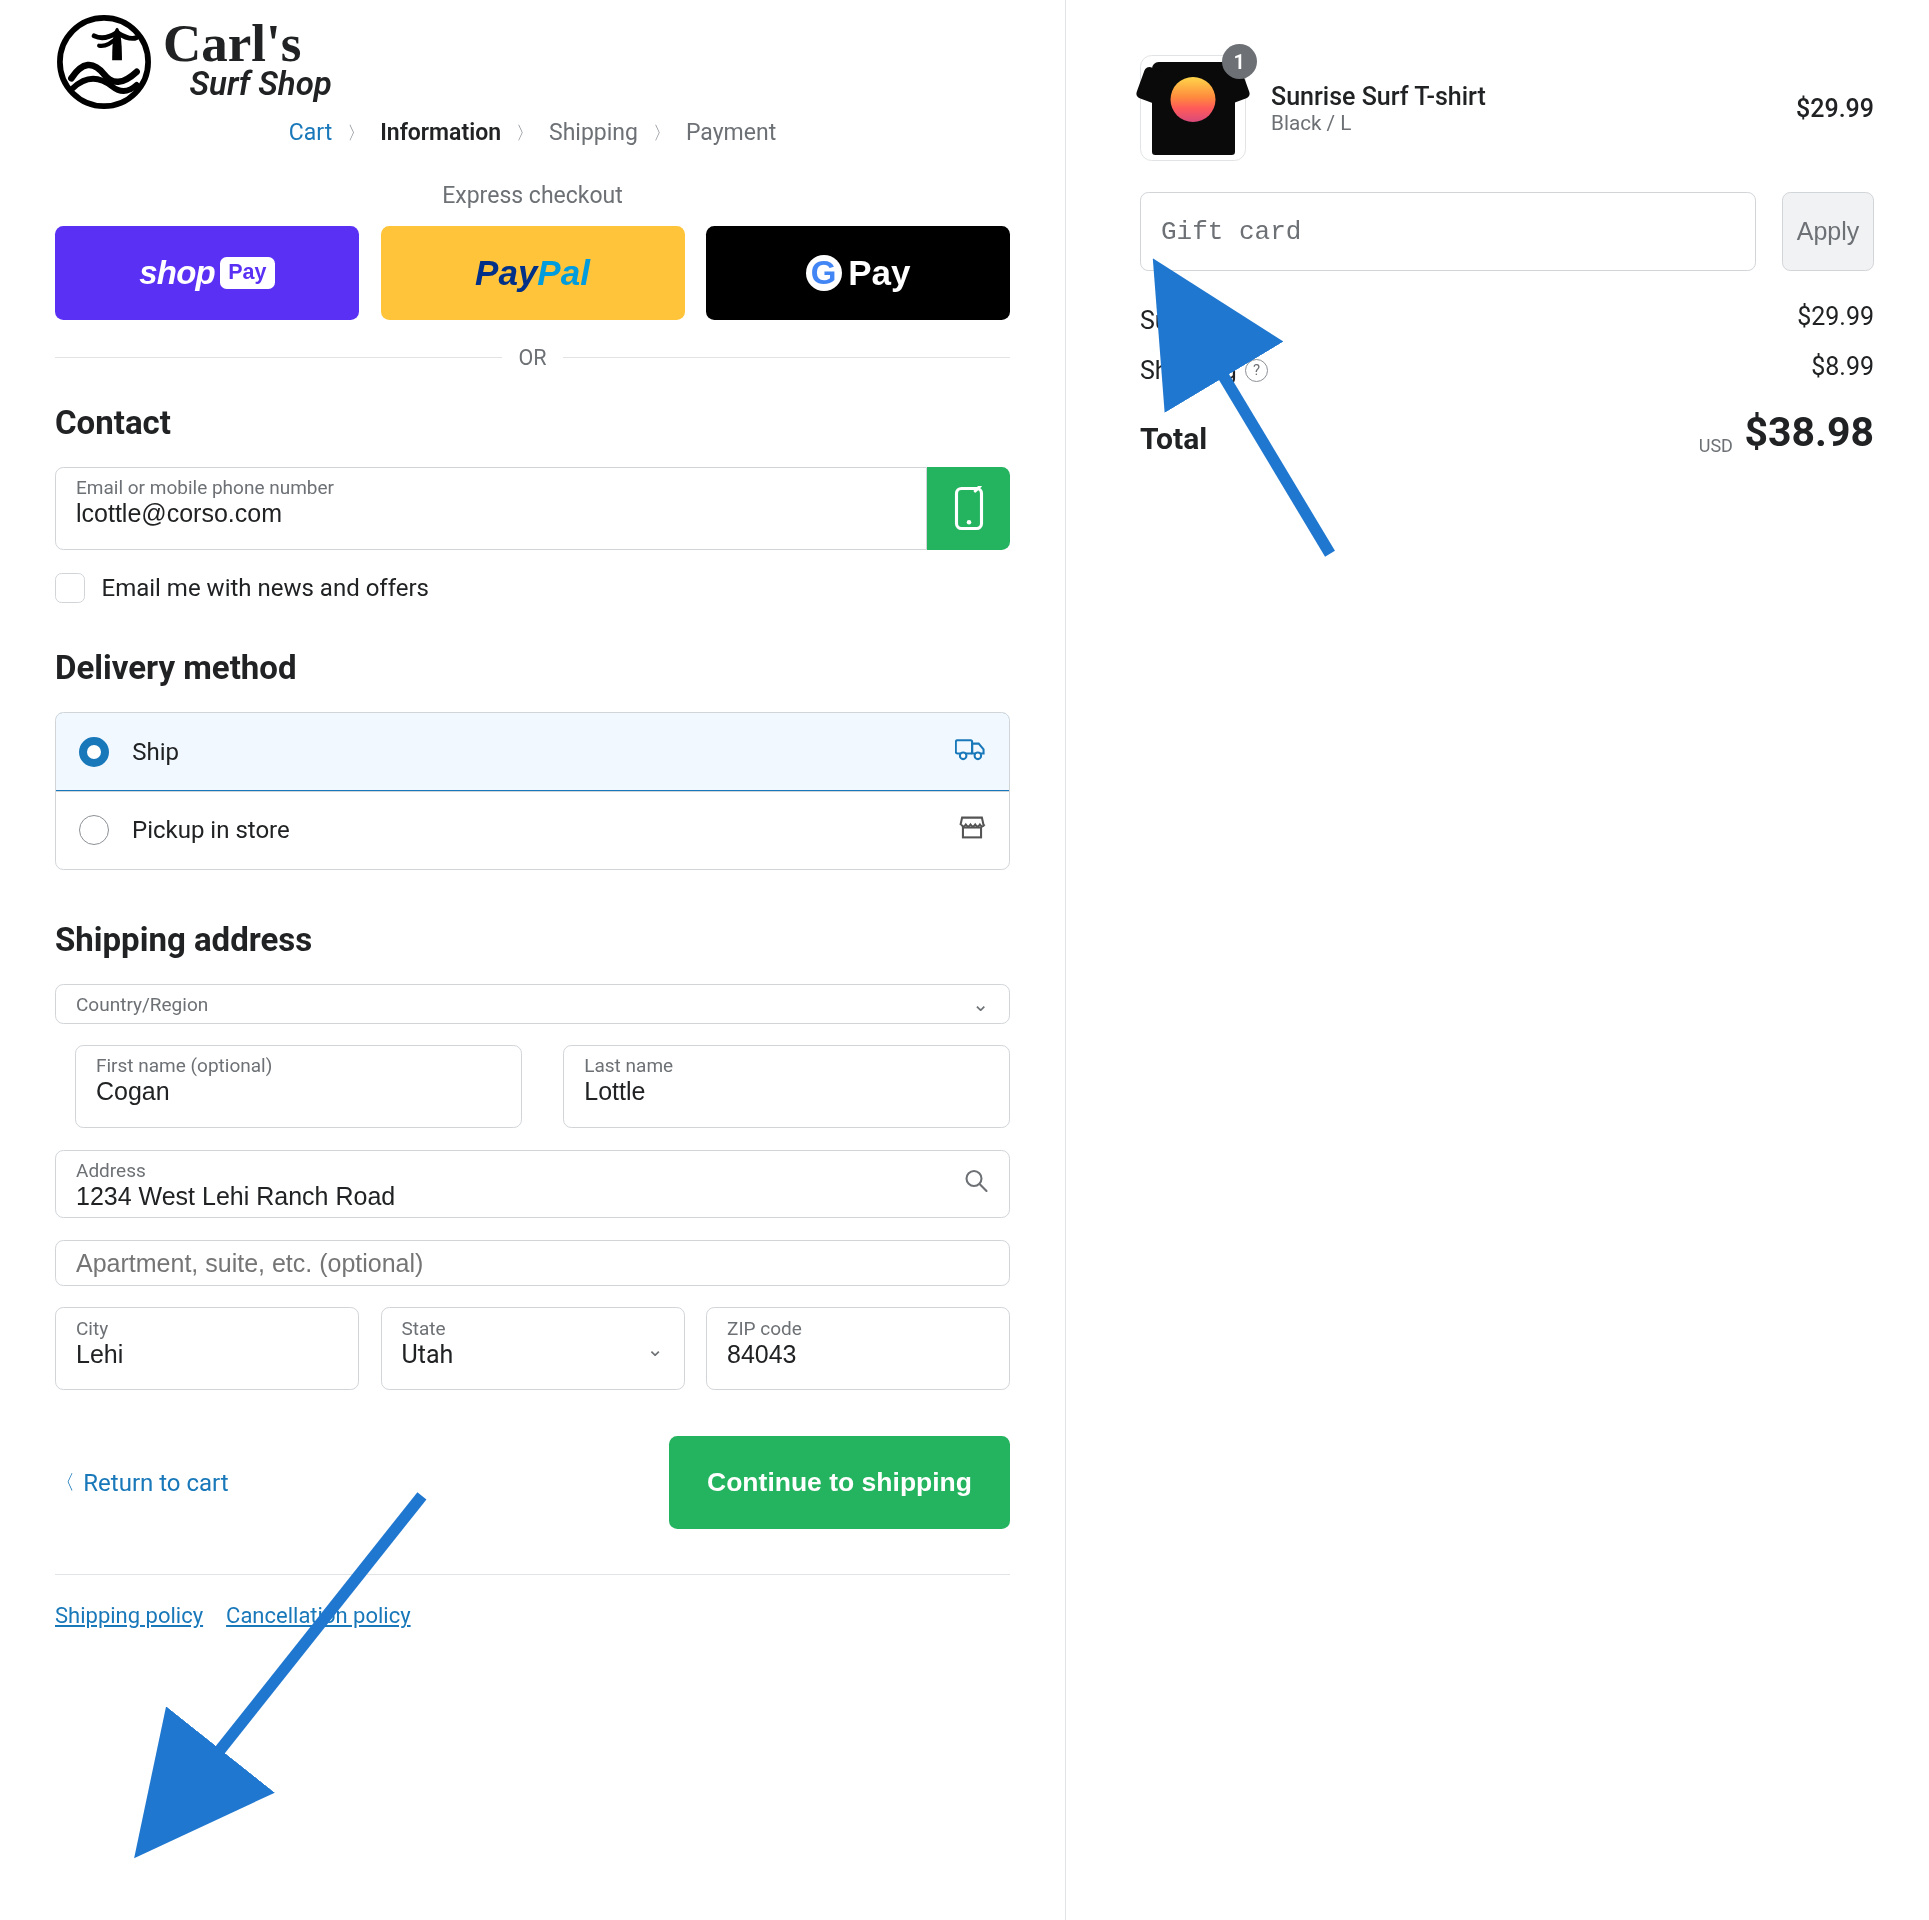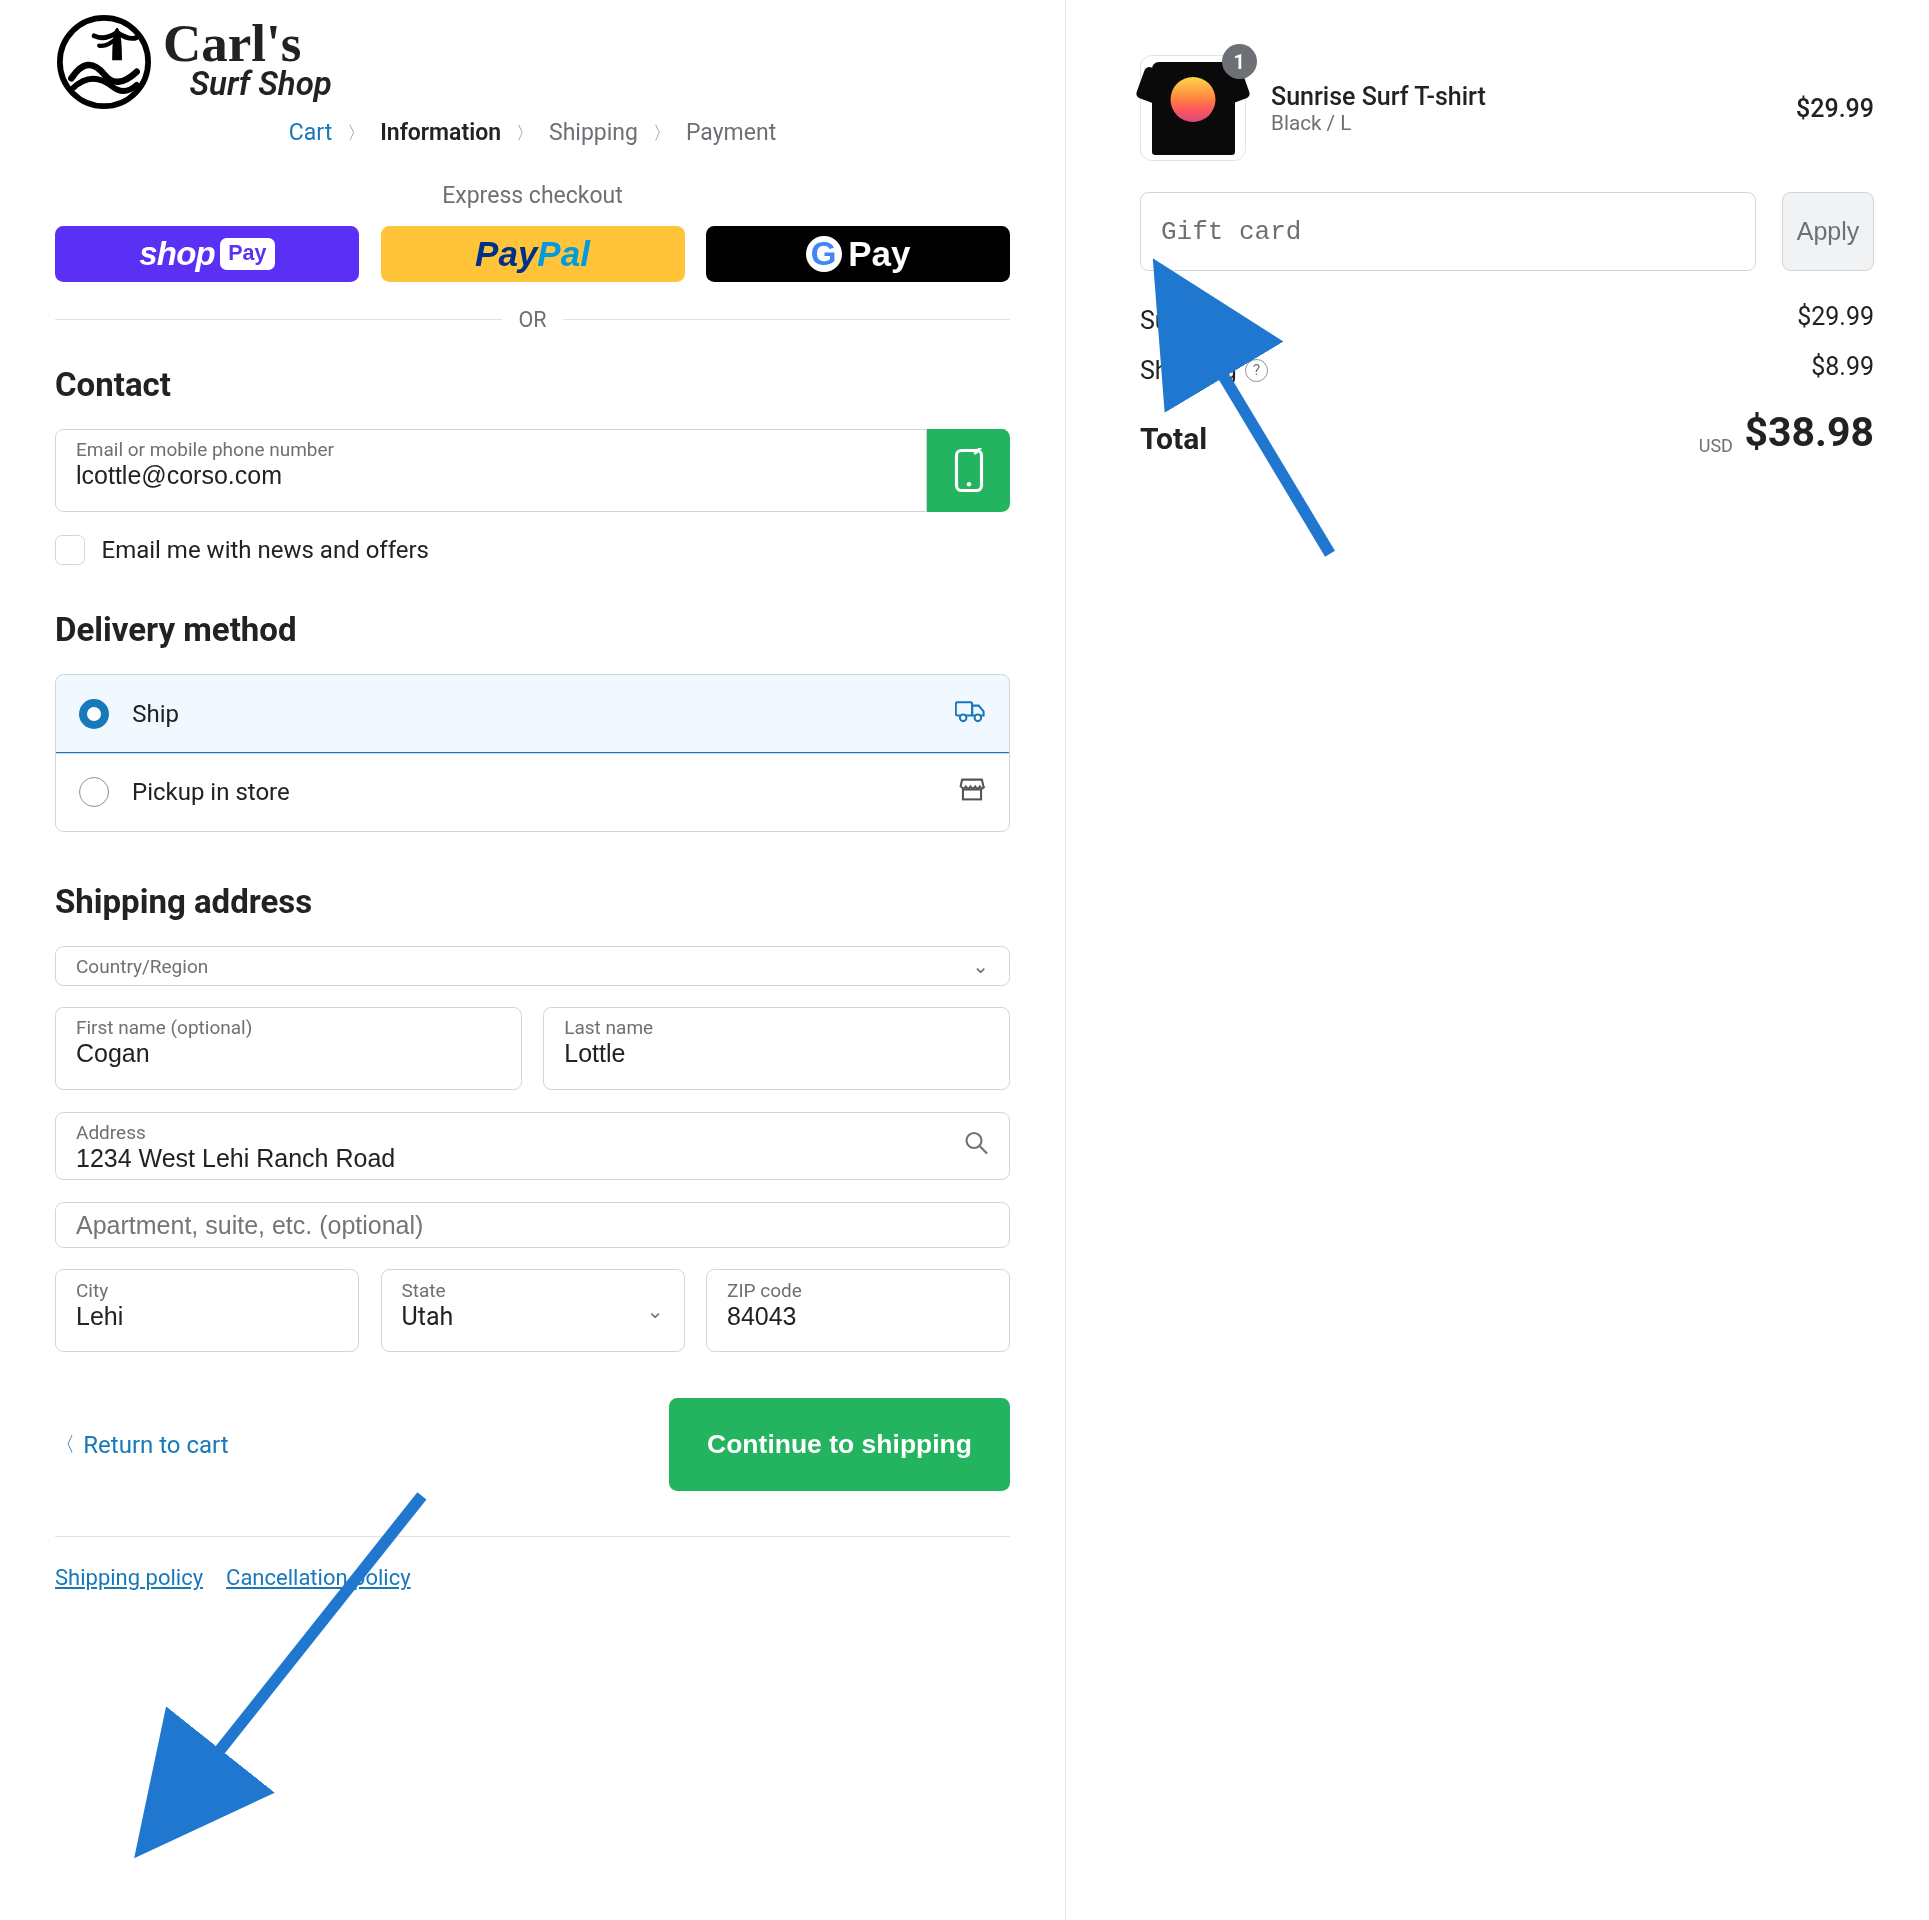--- a/index.html
+++ b/index.html
@@ -38,21 +38,21 @@
     display:flex; justify-content:center; gap:15px; align-items:center;
     font-size: 23px; color: #6d7175; margin-bottom: 36px;
   }
   .breadcrumb a.cart { color:#1878b9; }
   .breadcrumb .current { color:#202223; font-weight:600; }
   .chev { color:#8c9196; font-size:18px; }
   
   .express-title { text-align:center; color:#6d7175; font-size:23px; margin-bottom:16.5px; }
   .express-row { display:flex; gap:21.5px; margin-bottom:25px; }
   .pay-btn {
-    flex:1; height:56px; border-radius:8.3px; border:none;
+    flex:1; height:94px; border-radius:8.3px; border:none;
     display:flex; align-items:center; justify-content:center;
     font-size:30px; font-weight:700; cursor:pointer;
   }
   .shoppay { background:#5a31f4; color:#fff; }
   .shoppay-text { letter-spacing:-0.8px; font-style:italic; font-size:33px; margin-right:5px;}
   .shoppay-badge { background:#fff; color:#5a31f4; border-radius:6.6px; padding:3.3px 8.3px; font-size:21.5px; font-style:normal; font-weight:800;}
   .paypal { background:#ffc439; }
   .paypal-pay { color:#003087; font-style:italic; font-size:35px; }
   .paypal-pal { color:#009cde; font-style:italic; font-size:35px; }
   .gpay { background:#000; color:#fff; }
@@ -98,21 +98,21 @@
     width:30px; height:30px; border-radius:50%; border:1.7px solid #8c9196; background:#fff;
     display:flex; align-items:center; justify-content:center;
   }
   .radio-btn.on { border:8.3px solid #1878b9; }
   .radio-text { font-size:24px; }
   .radio-icon { color:#1878b9; }
   .radio-icon.gray { color:#6d7175; }
   
   .addr-grid { display:flex; flex-direction:column; gap:21.5px; }
   .row2 { display:flex; gap:21.5px; }
-  .row2 > * { flex:1; }
+  .row2 > * { flex:1;margin-left:20px; }
   .row3 { display:flex; gap:21.5px; }
   .row3 > * { flex:1; }
   .select-wrap { position:relative; }
   .select-chevron { position:absolute; right:20px; top:50%; transform:translateY(-50%); color:#6d7175; font-size:20px;}
   .search-icon { position:absolute; right:20px; top:50%; transform:translateY(-50%); color:#6d7175; }
   
   .main-footer {
     display:flex; justify-content:space-between; align-items:center;
     margin-top:46px;
   }

